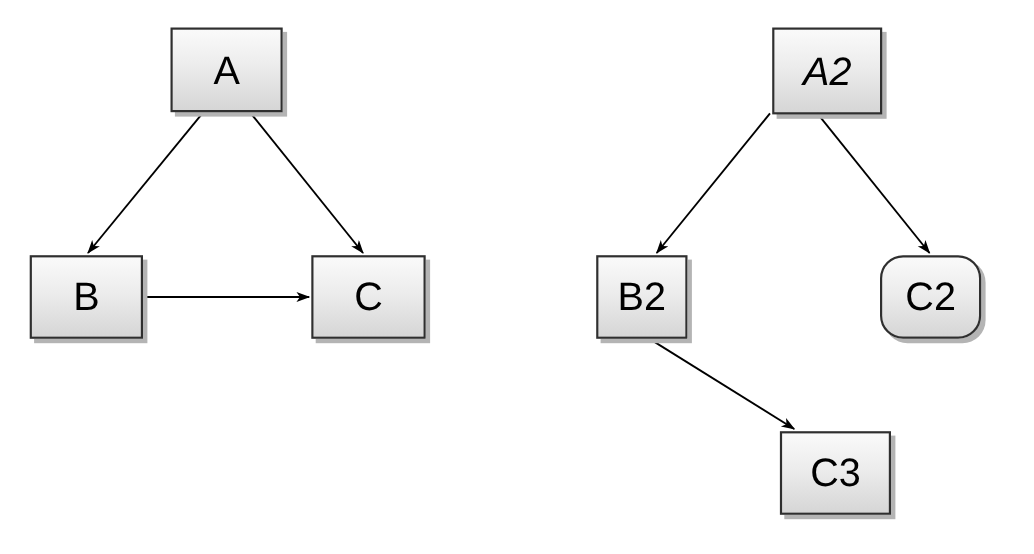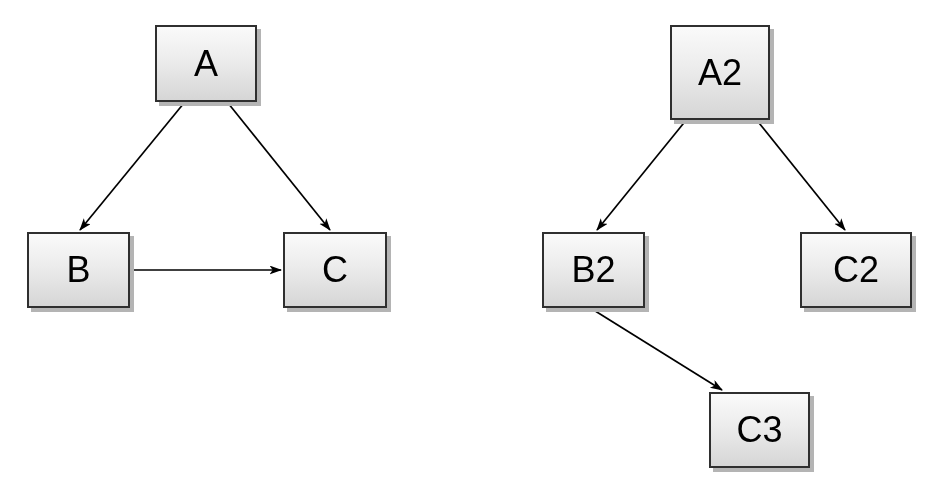--- a/index.html
+++ b/index.html
@@ -41,23 +41,23 @@
     font-size: 36px;
     line-height: 1;
     color: #000000;
     user-select: none;
   }
   
   .node-A  { left: 155px; top: 25px;  width: 102px; height: 77px; }
   .node-B  { left: 27px;  top: 232px; width: 103px; height: 76px; }
   .node-C  { left: 283px; top: 232px; width: 104px; height: 76px; }
   
-  .node-A2 { left: 670px; top: 25px;  width: 100px; height: 95px; }
-  .node-B2 { left: 542px; top: 232px; width: 103px; height: 76px; }
-  .node-C2 { left: 800px; top: 232px; width: 112px; height: 76px; }
+  .node-A2 { left: 702px; top: 25px;  width: 100px; height: 79px; font-style: italic; }
+  .node-B2 { left: 542px; top: 232px; width: 83px; height: 76px; }
+  .node-C2 { left: 800px; top: 232px; width: 92px; height: 76px; border-radius: 21px; }
   .node-C3 { left: 677px; top: 392px; width: 101px; height: 76px; margin-left: 32px; }
 </style>
 </head>
 <body>
 
 <div class="canvas">
 
   <svg class="edges" width="940" height="504" viewBox="0 0 940 504" xmlns="http://www.w3.org/2000/svg">
     <defs>
       <marker id="arrowhead" markerUnits="userSpaceOnUse" markerWidth="13" markerHeight="10" refX="11.5" refY="4.5" orient="auto">

